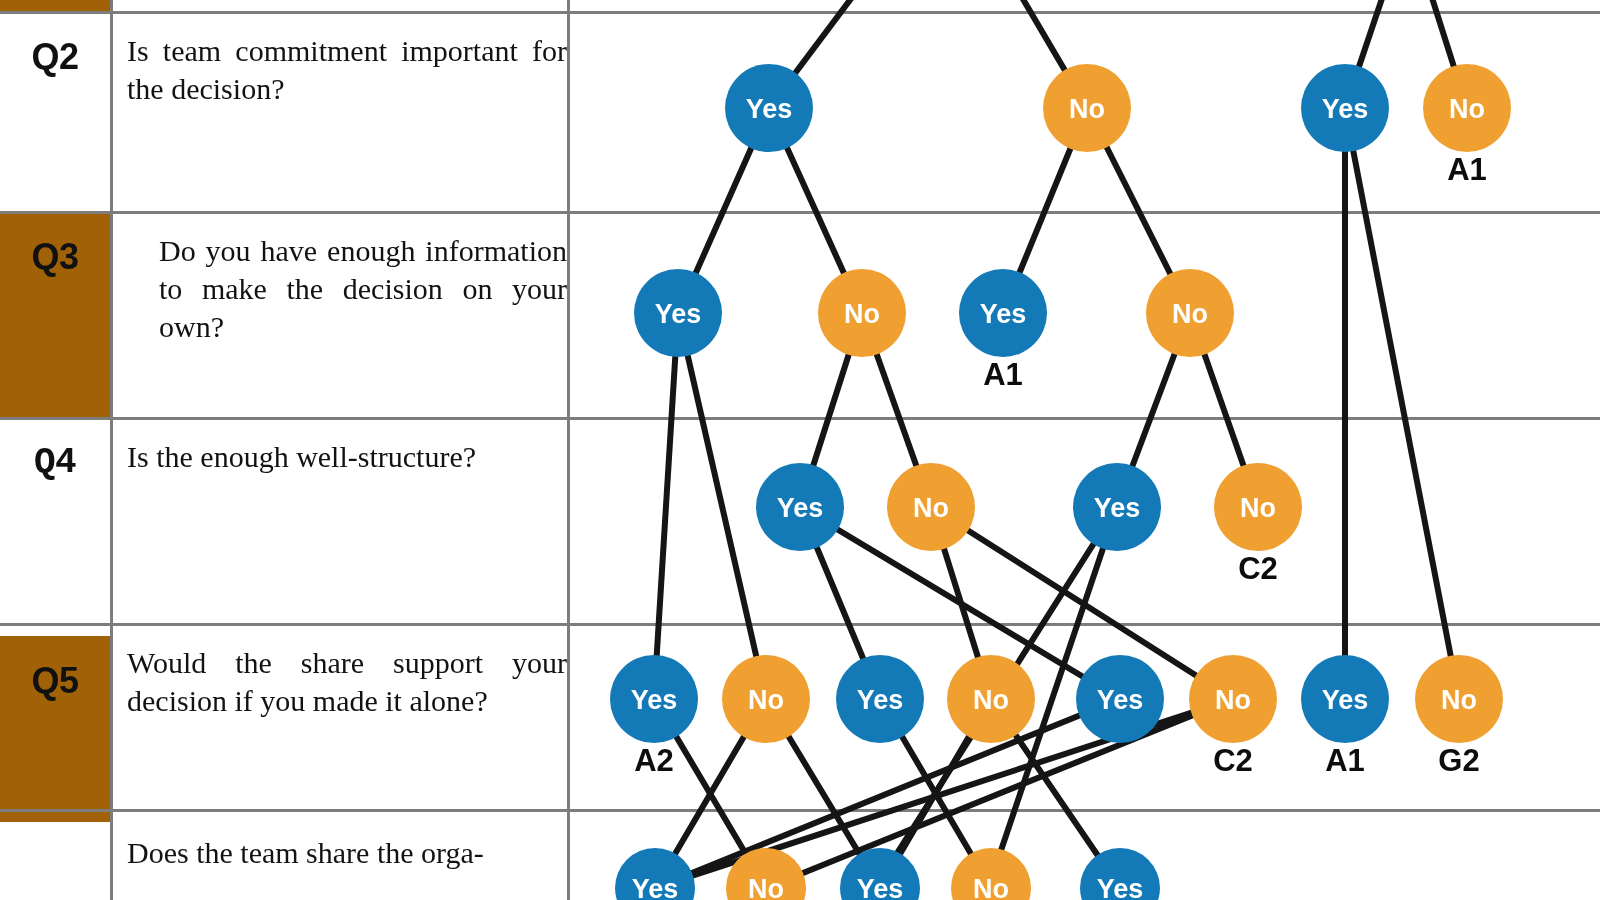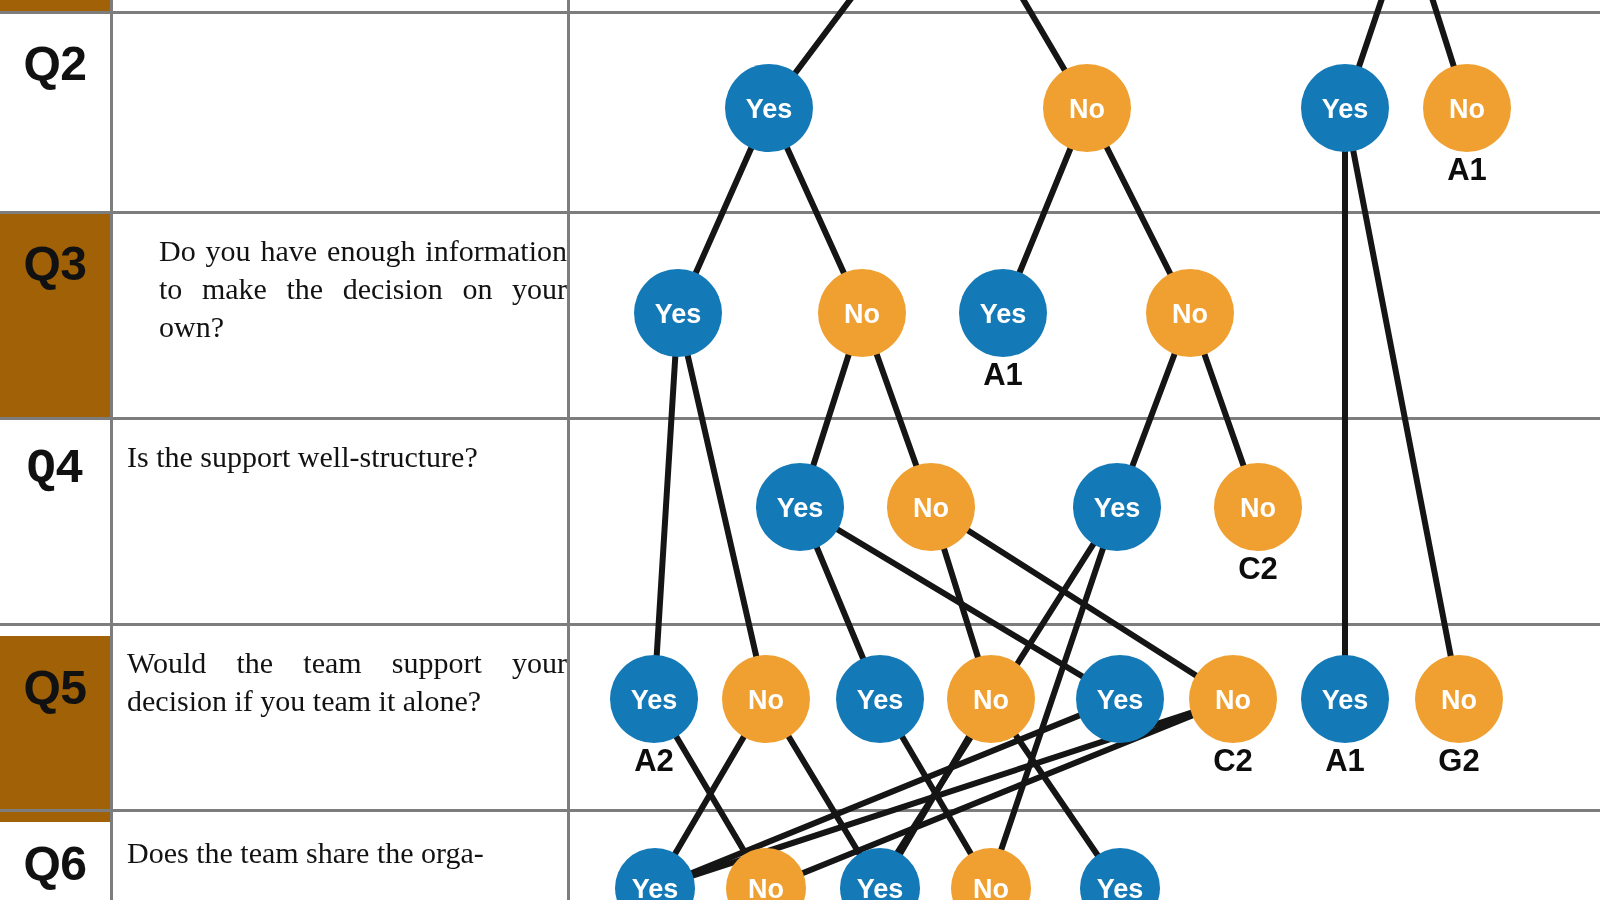--- a/index.html
+++ b/index.html
@@ -8,21 +8,21 @@
 
   
   .tbl{position:absolute;left:0;top:0;width:1600px;height:900px;}
   .hrule{position:absolute;left:0;width:1600px;height:3px;background:#7d7d7d;}
   .vrule{position:absolute;width:3px;background:#7d7d7d;}
 
   .idcell{position:absolute;left:0;width:110px;box-sizing:border-box;
           display:flex;align-items:flex-start;justify-content:center;}
   .idcell.shade{background:#a16207;}
   .idcell span{font-family:"Liberation Sans",sans-serif;font-weight:bold;
-               font-size:48px;color:#111;letter-spacing:-0.5px;}
+               font-size:36px;color:#111;letter-spacing:-0.5px;}
   .qcell{position:absolute;left:127px;width:440px;box-sizing:border-box;}
   .qcell p{margin:0;font-family:"Liberation Serif",serif;font-size:30px;
            line-height:1.27;color:#121212;text-align:justify;
            text-align-last:left;-moz-text-align-last:left;}
 
   
   svg.tree{position:absolute;left:0;top:0;width:1600px;height:900px;}
   .edge{stroke:#151515;stroke-width:6;fill:none;stroke-linecap:round;}
   .node-yes{fill:#1379b7;}
   .node-no{fill:#efa031;}
@@ -34,40 +34,40 @@
 </head>
 <body>
 
 <div id="stage">
 
   <div class="tbl" id="table-layer">
       <div class="idcell shade" style="top: 0px; height: 12px;"></div>
       <div class="idcell" style="top: 12px; height: 200px;">
         <span style="margin-top: 24px;">Q2</span>
       </div>
+      <div class="qcell" style="top: 12px; height: 200px;">
+        <p style="margin-top: 20px;">Is team commitment important for the decision?</p>
+      </div>
       <div class="idcell shade" style="top: 212px; height: 206px;">
         <span style="margin-top: 24px;">Q3</span>
       </div>
       <div class="qcell" style="top: 212px; height: 206px;">
         <p style="margin-top: 20px; margin-left: 32px;">Do you have enough information to make the decision on your own?</p>
       </div>
       <div class="idcell" style="top: 418px; height: 206px;">
         <span style="margin-top: 24px; font-family: Liberation Mono, monospace;">Q4</span>
       </div>
       <div class="qcell" style="top: 418px; height: 206px;">
-        <p style="margin-top: 20px;">Is the support well-structure?</p>
+        <p style="margin-top: 20px;">Is the enough well-structure?</p>
       </div>
       <div class="idcell shade" style="top: 636px; height: 186px;">
         <span style="margin-top: 24px;">Q5</span>
       </div>
       <div class="qcell" style="top: 624px; height: 186px;">
-        <p style="margin-top: 20px;">Would the team support your decision if you team it alone?</p>
-      </div>
-      <div class="idcell" style="top: 810px; height: 90px;">
-        <span style="margin-top: 26px;">Q6</span>
+        <p style="margin-top: 20px;">Would the share support your decision if you made it alone?</p>
       </div>
       <div class="qcell" style="top: 810px; height: 72px;">
         <p style="margin-top: 24px;">Does the team share the orga-</p>
       </div>
       <div class="hrule" style="top: 11px;"></div>
       <div class="hrule" style="top: 211px;"></div>
       <div class="hrule" style="top: 417px;"></div>
       <div class="hrule" style="top: 623px;"></div>
       <div class="hrule" style="top: 809px;"></div>
       <div class="vrule" style="left: 110px; top: 0px; height: 900px;"></div>

